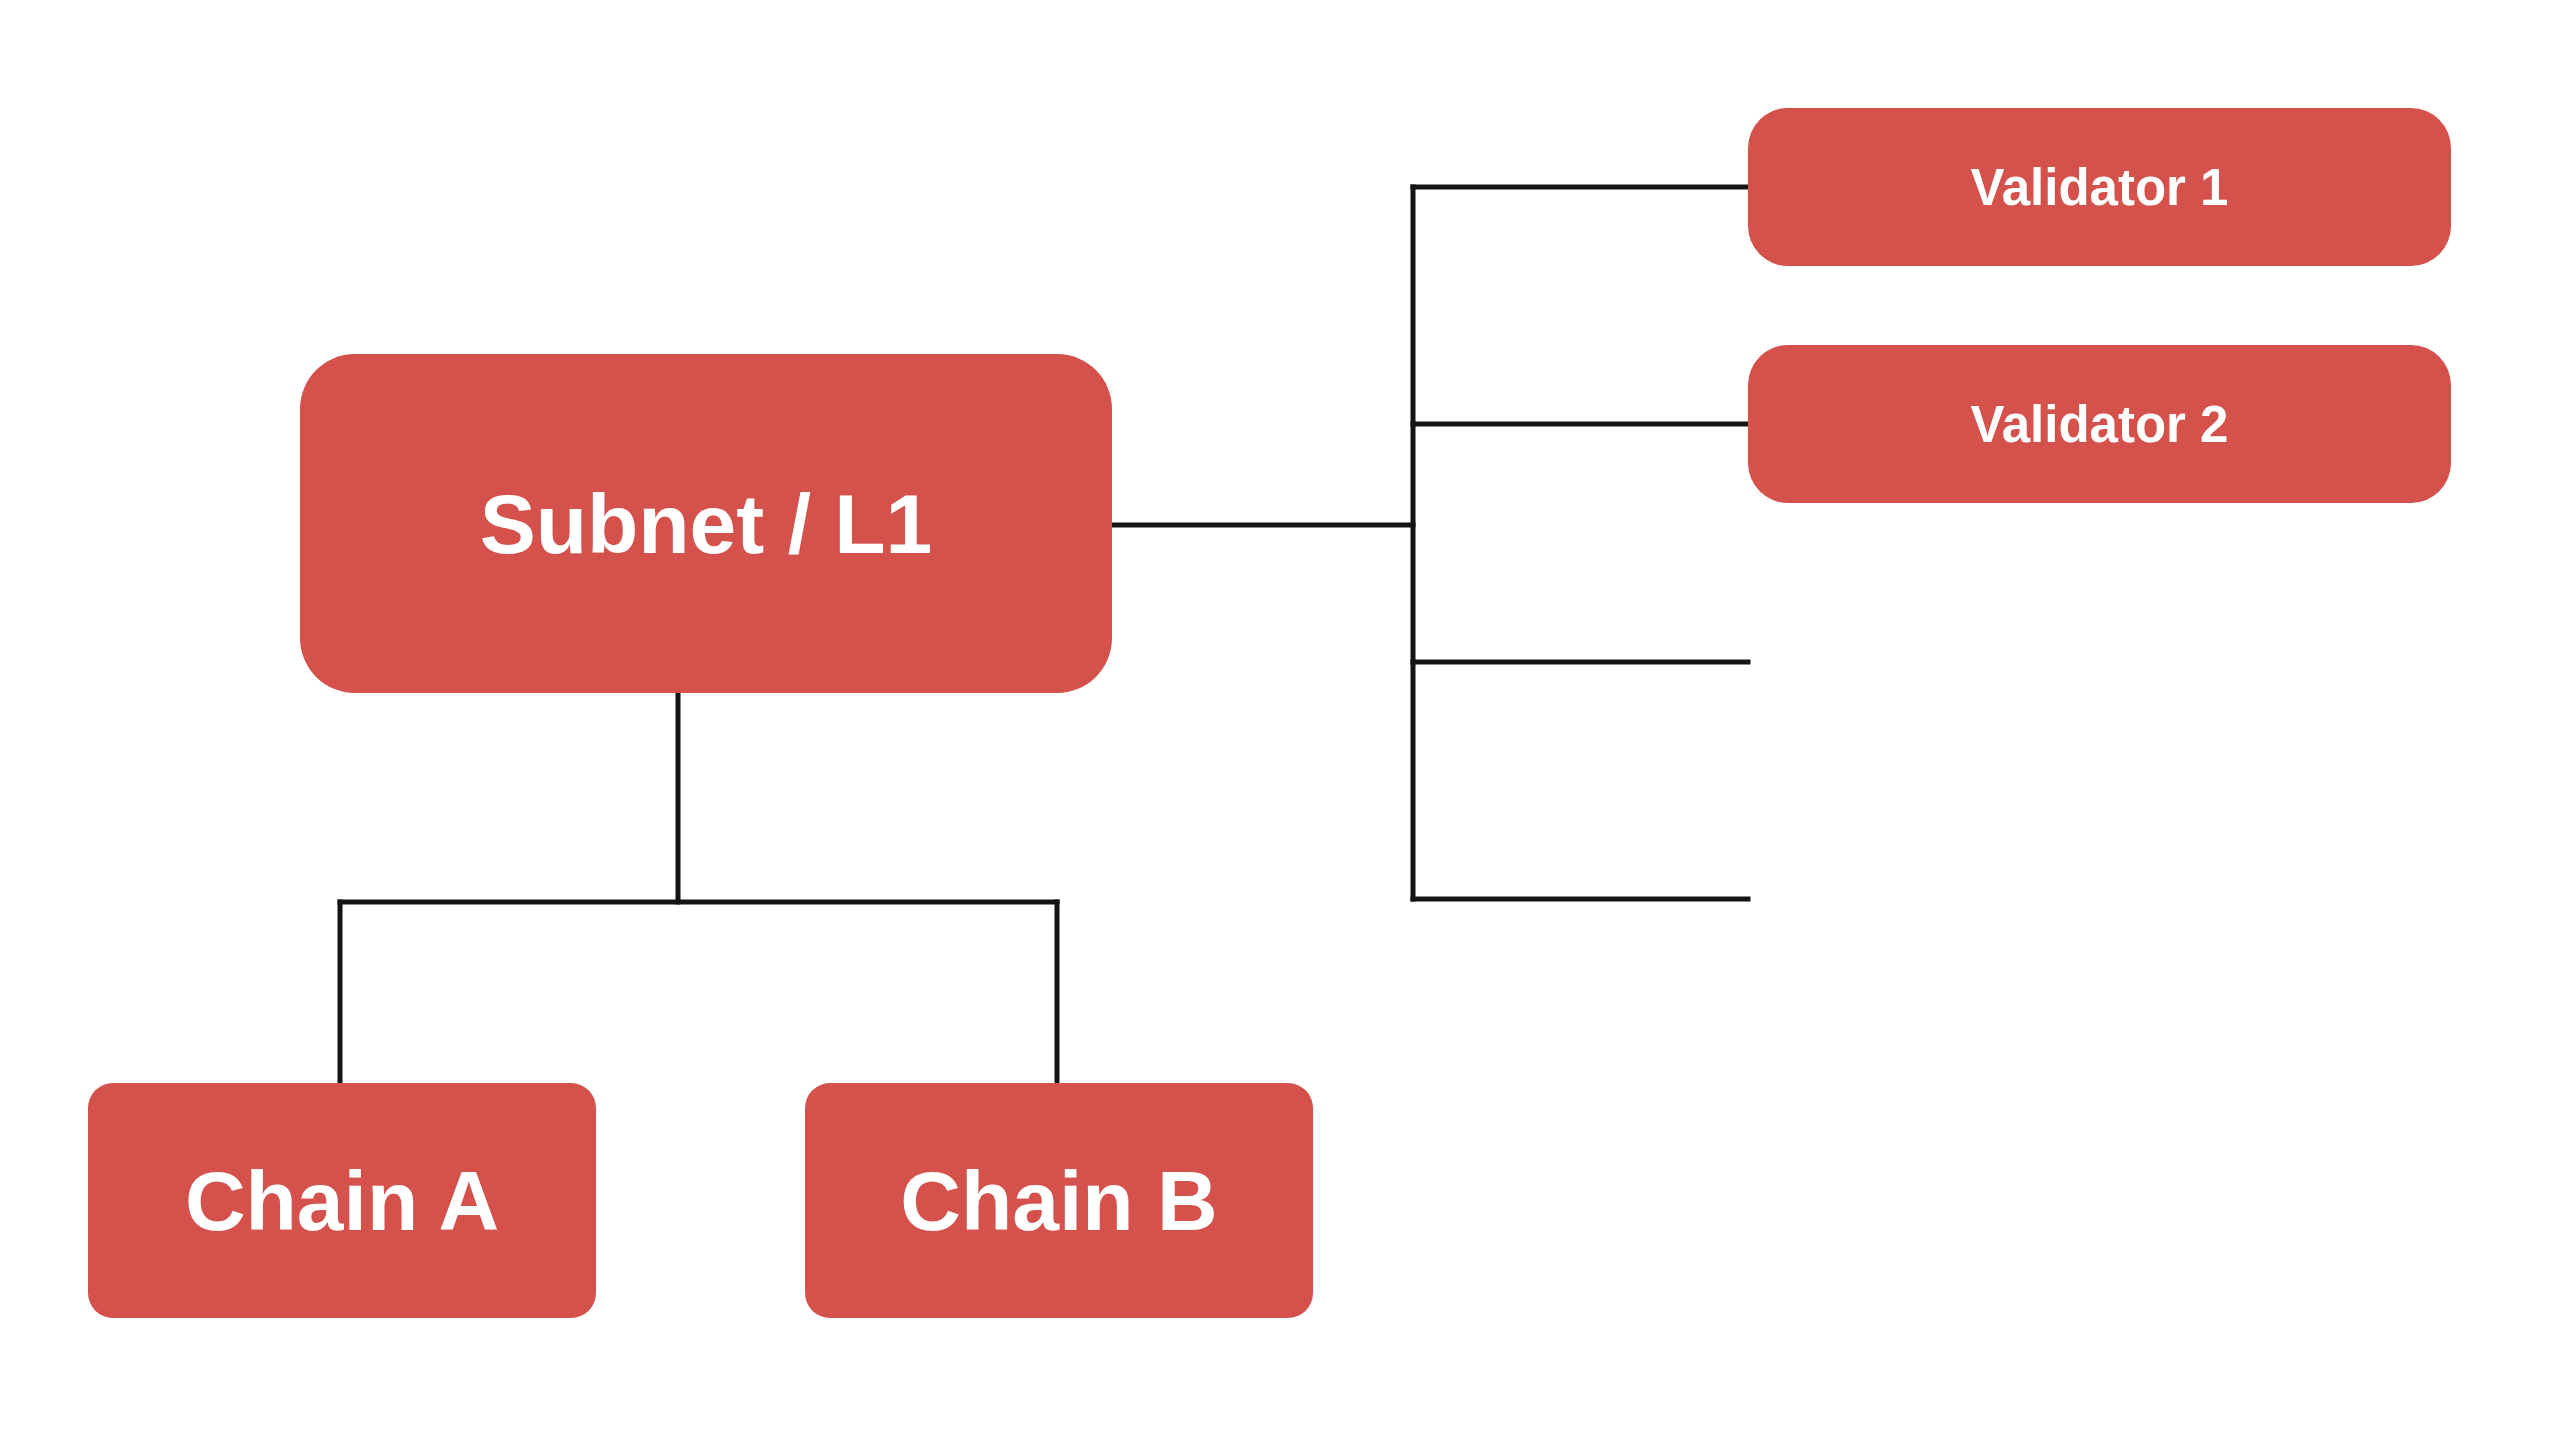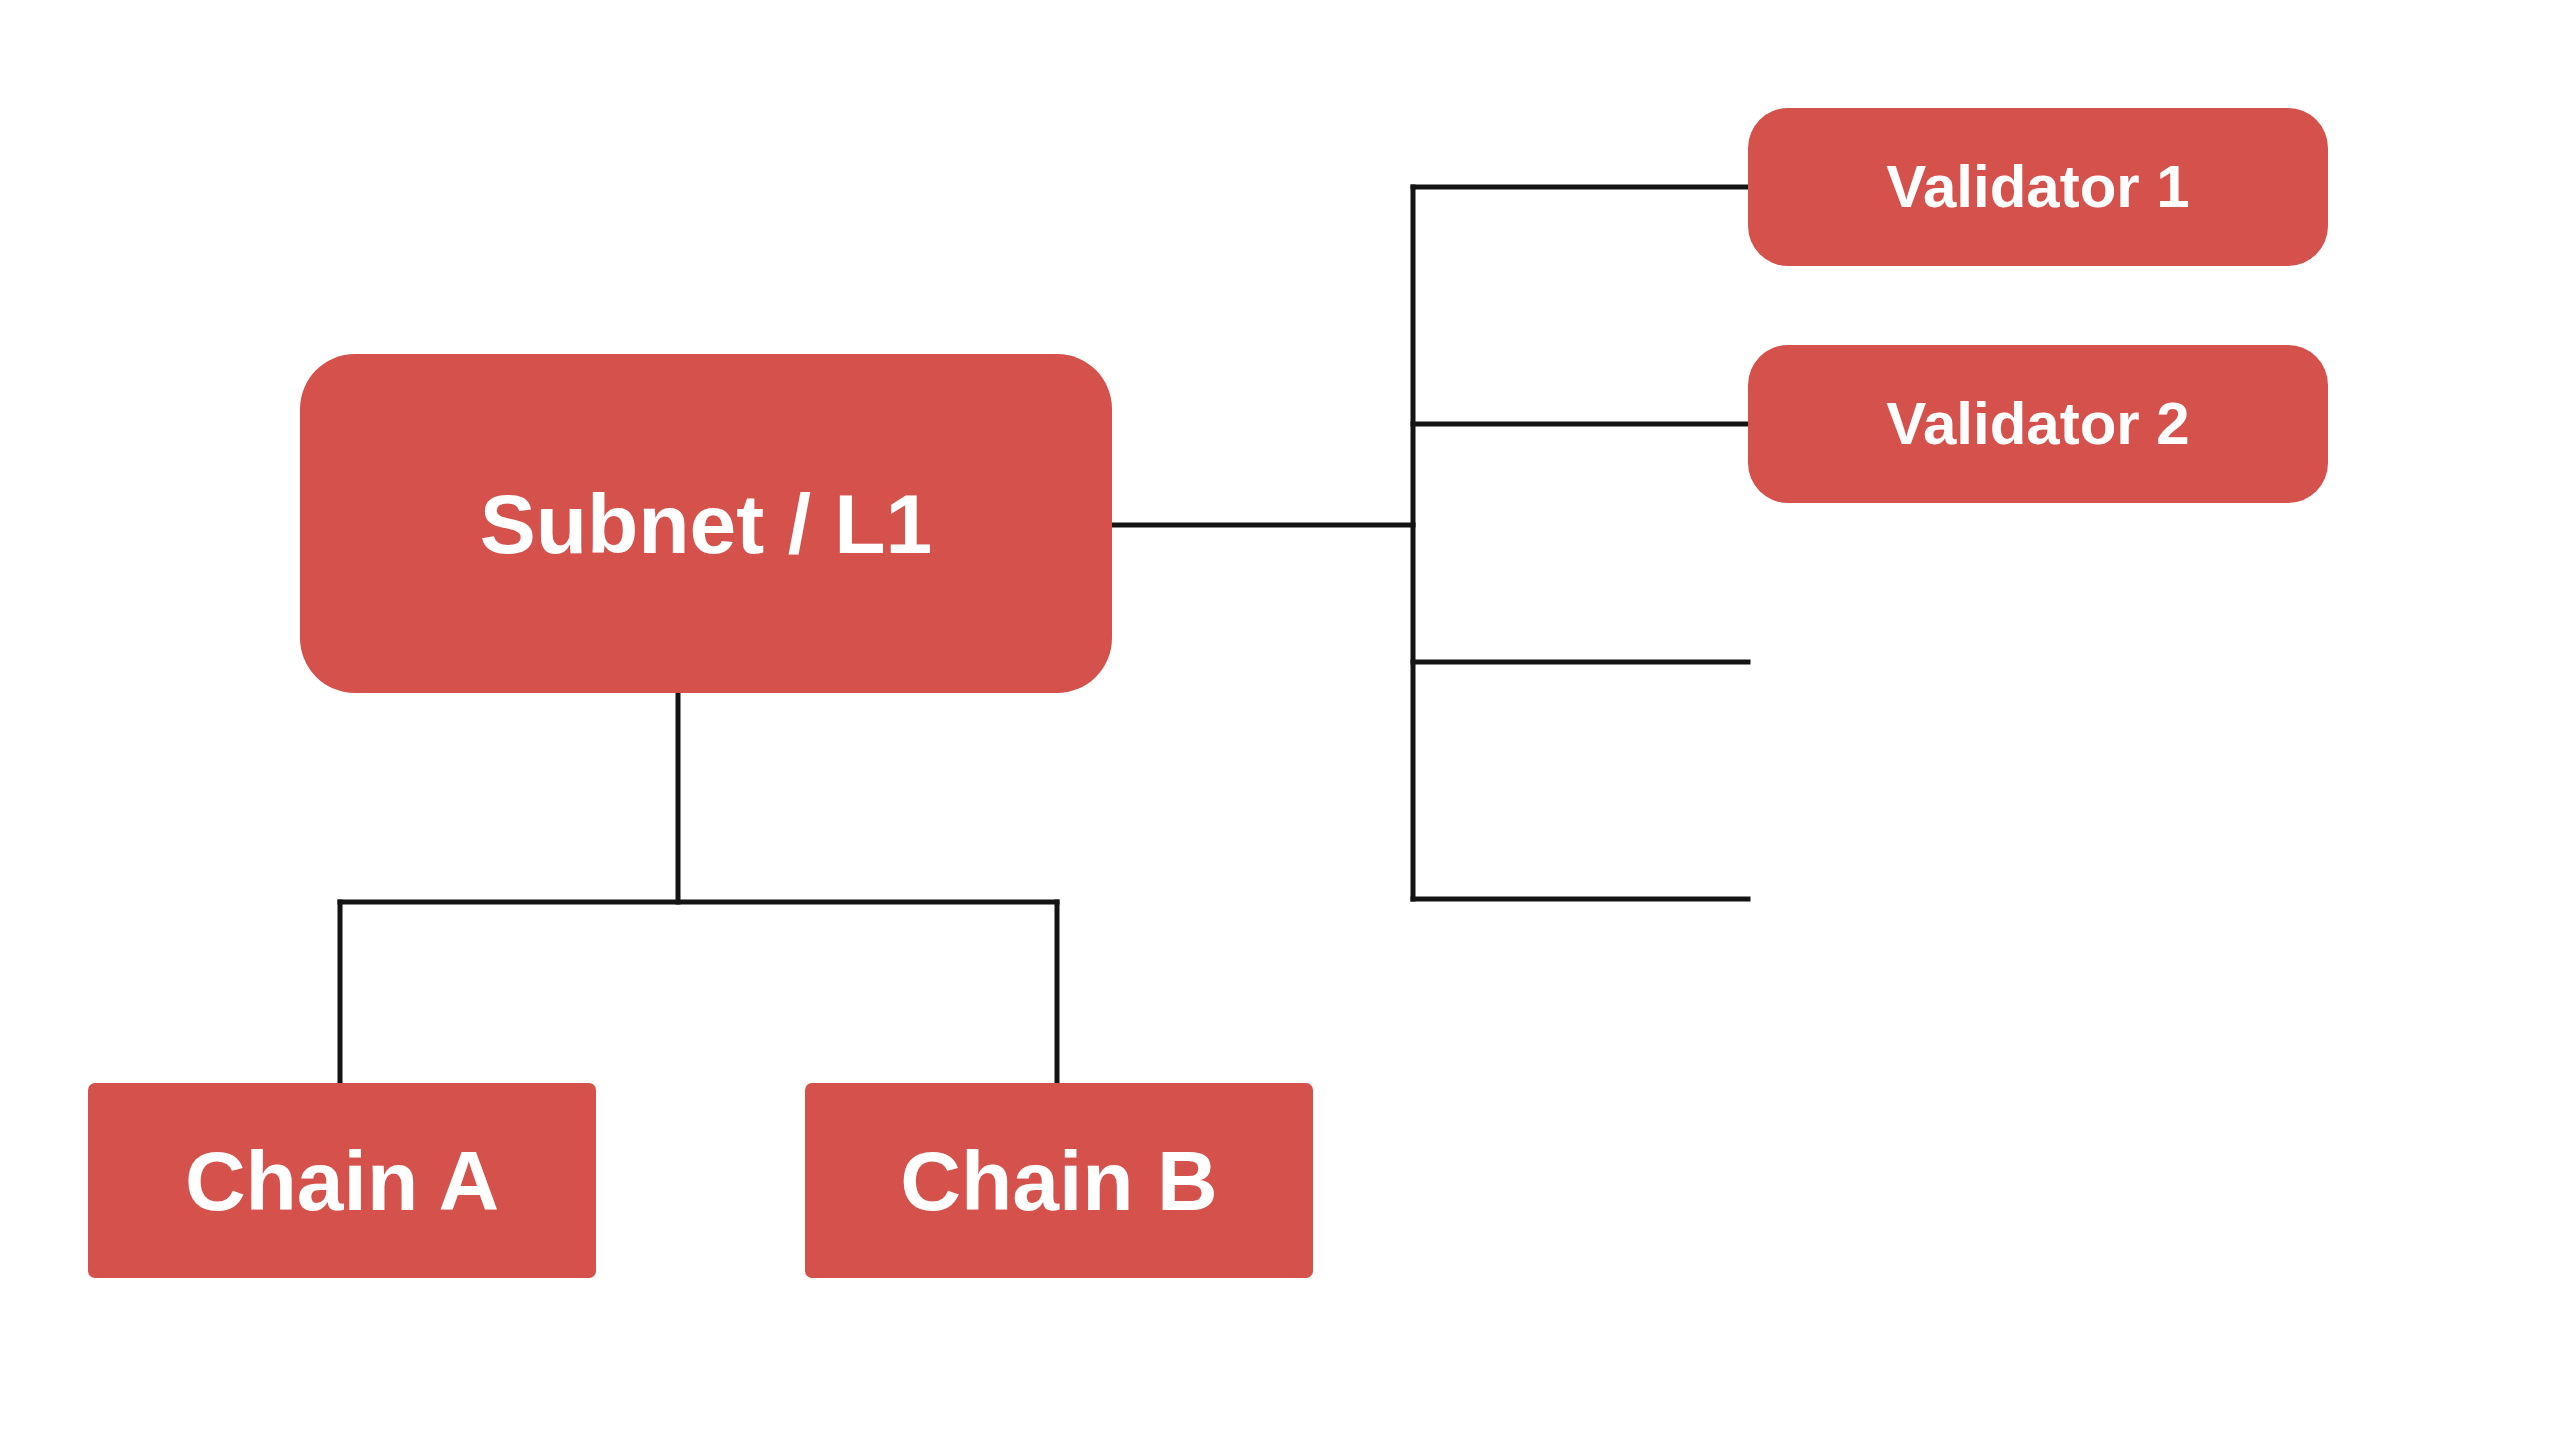--- a/index.html
+++ b/index.html
@@ -46,31 +46,31 @@
     text-align: center;
     white-space: nowrap;
     line-height: 1;
   }
   .node-subnet {
     left: 300px; top: 354px; width: 812px; height: 339px;
     border-radius: 55px;
     font-size: 84px;
   }
   .node-validator {
-    left: 1748px; width: 580px; height: 158px;
+    left: 1748px; width: 703px; height: 158px;
     border-radius: 40px;
-    font-size: 60px;
+    font-size: 51px;
   }
   .node-validator-1 { top: 108px; }
   .node-validator-2 { top: 345px; }
   .node-validator-3 { top: 583px; }
   .node-validator-4 { top: 820px; }
   .node-chain {
-    top: 1083px; width: 508px; height: 195px;
-    border-radius: 7px;
+    top: 1083px; width: 508px; height: 235px;
+    border-radius: 25px;
     font-size: 84px;
   }
   .node-chain-a { left: 88px; }
   .node-chain-b { left: 805px; text-align: right; }
 </style>
 </head>
 <body>
 
 <div class="canvas">
 

